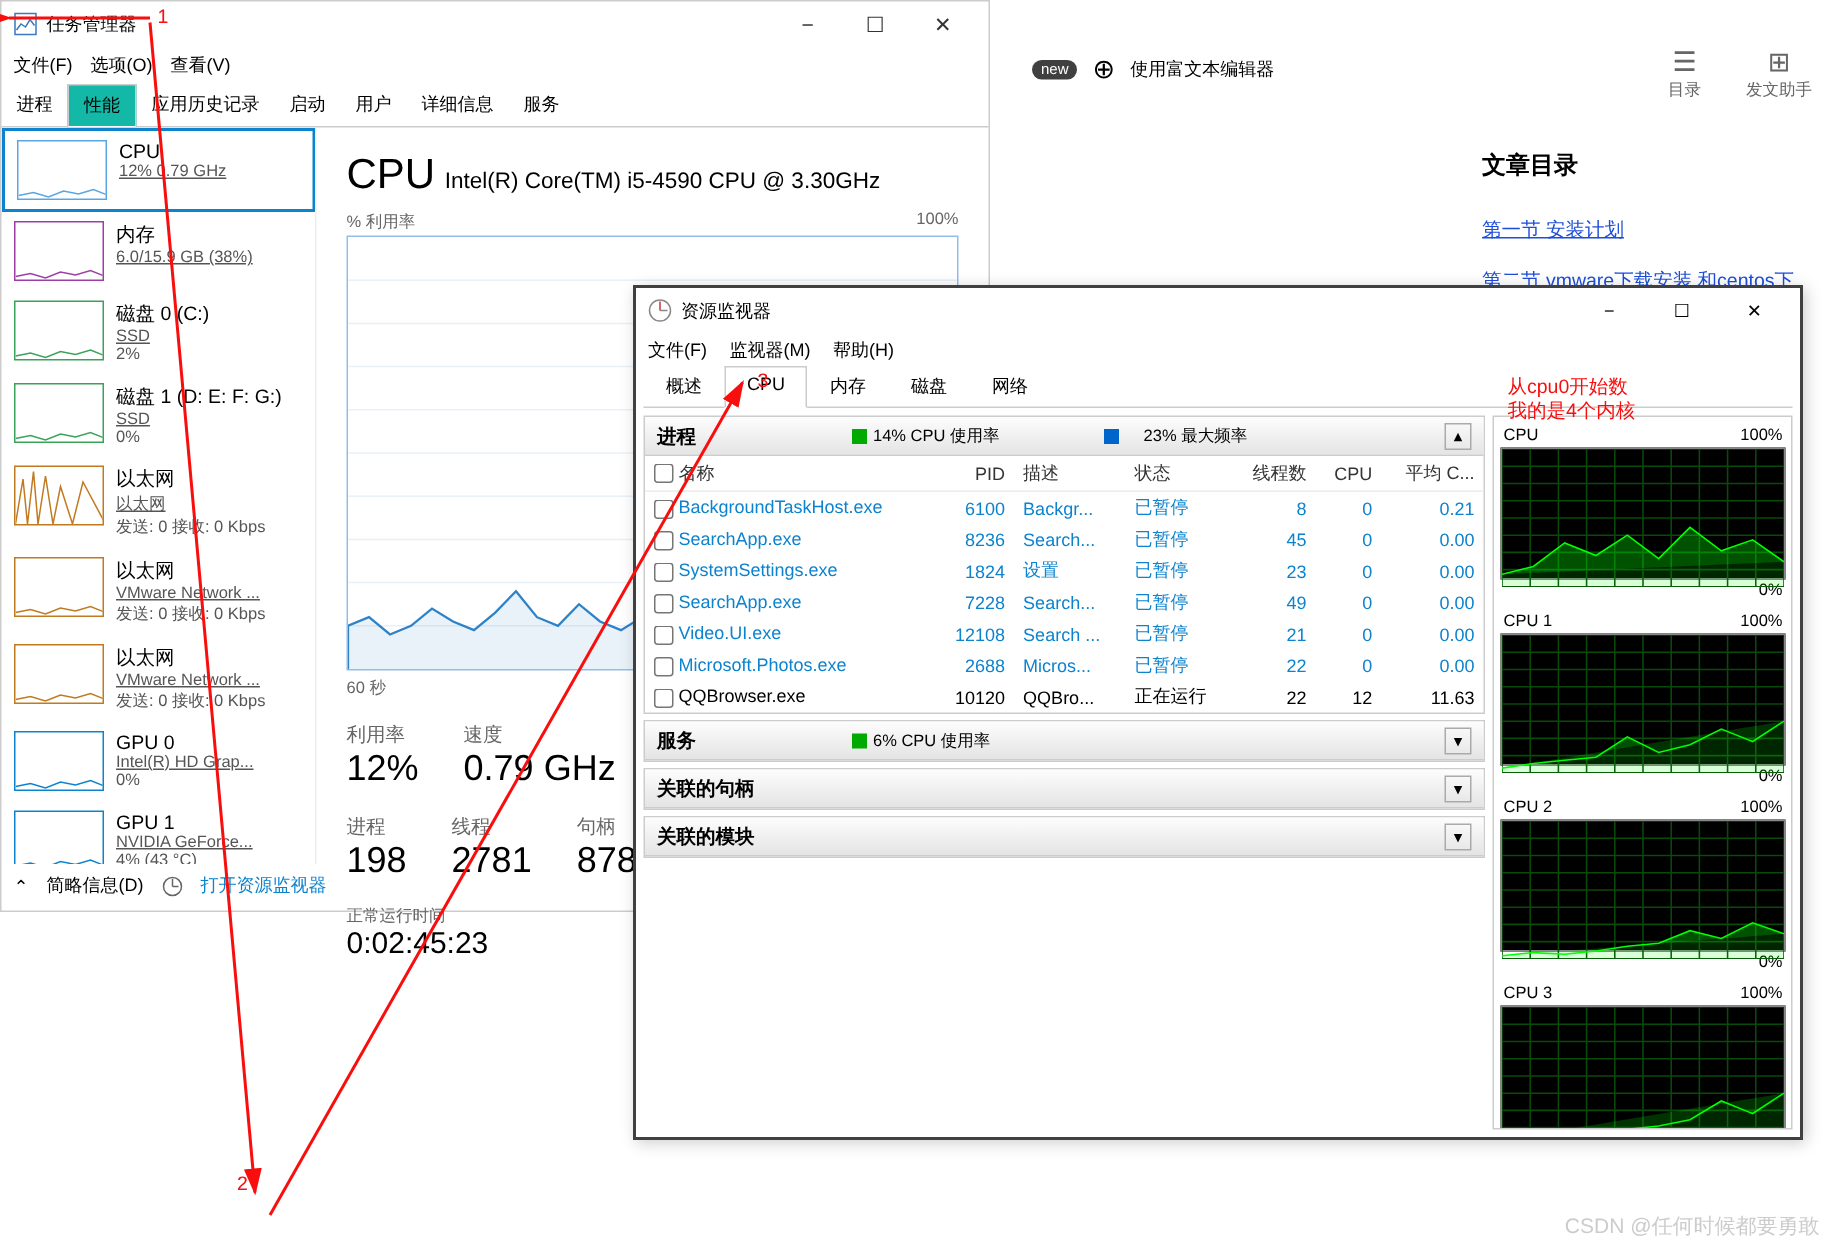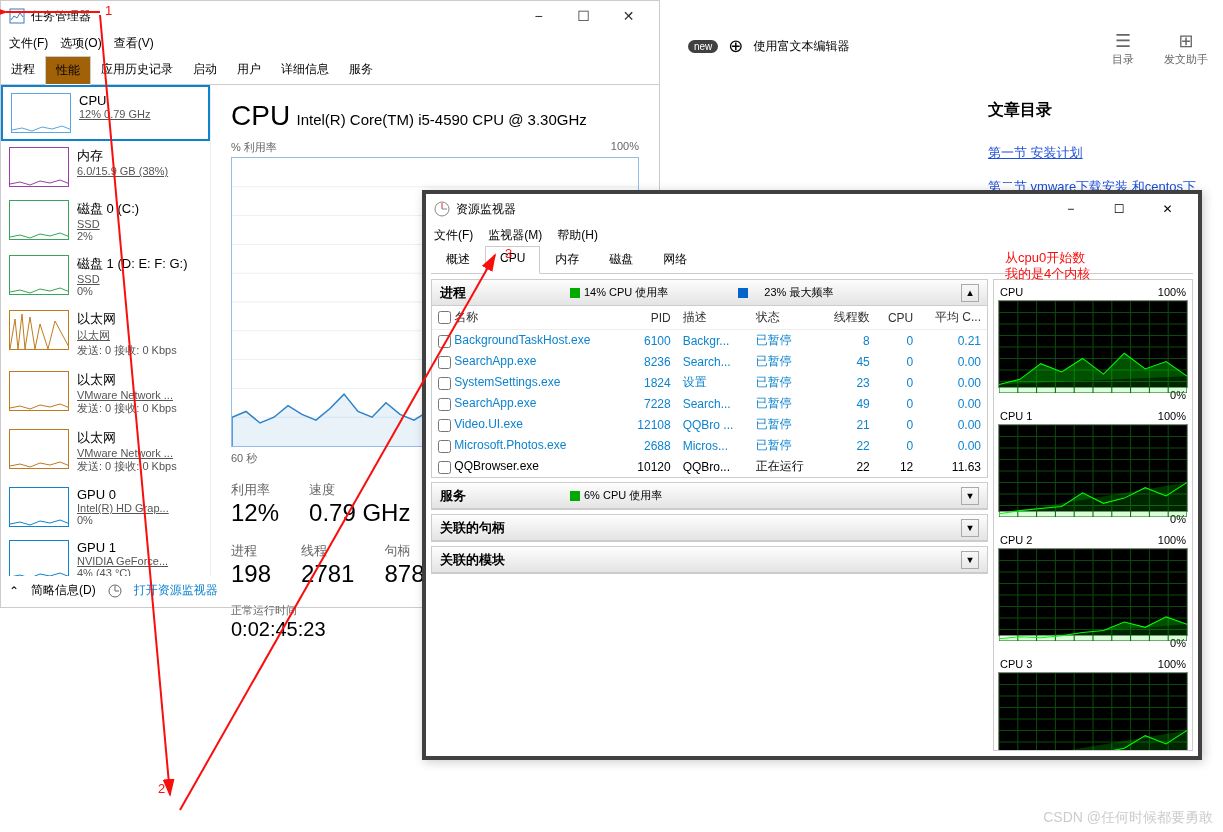--- a/index.html
+++ b/index.html
@@ -8,21 +8,21 @@
 
 .tm-window { position: absolute; top: 0; left: 0; width: 660px; height: 608px; background: #fff; border: 1px solid #ccc; }
 .tm-titlebar { height: 30px; display: flex; align-items: center; padding: 0 8px; }
 .tm-titlebar .icon { width: 16px; height: 16px; margin-right: 6px; }
 .tm-titlebar .title { flex: 1; font-size: 12px; }
 .tm-titlebar .win-controls { display: flex; gap: 0; }
 .tm-titlebar .win-controls span { width: 45px; height: 30px; display: flex; align-items: center; justify-content: center; font-size: 14px; color: #333; }
 .tm-menubar { height: 25px; display: flex; align-items: center; padding: 0 8px; gap: 12px; font-size: 12px; }
 .tm-tabs { display: flex; border-bottom: 1px solid #ccc; }
 .tm-tab { padding: 5px 10px; font-size: 12px; cursor: pointer; }
-.tm-tab.active { border: 1px solid #ccc; border-bottom: 1px solid #fff; margin-bottom: -1px; background: #a16207; }
+.tm-tab.active { border: 1px solid #ccc; border-bottom: 1px solid #fff; margin-bottom: -1px; background: #14b8a6; }
 
 .tm-body { display: flex; height: calc(100% - 115px); }
 .tm-sidebar { width: 210px; border-right: 1px solid #eee; overflow-y: auto; }
 .sb-item { display: flex; padding: 6px 8px; gap: 8px; border-bottom: 1px solid transparent; }
 .sb-item.selected { border: 2px solid #0d83ce; }
 .sb-thumb { width: 60px; height: 40px; border: 1px solid #ddd; background: #fff; position: relative; overflow: hidden; }
 .sb-info { flex: 1; }
 .sb-info .name { font-size: 13px; }
 .sb-info .val { font-size: 11px; color: #555; text-decoration: underline; }
 .sb-info .sub { font-size: 11px; color: #555; }
@@ -36,21 +36,21 @@
 .chart-bottom { font-size: 11px; color: #666; margin-top: 4px; }
 
 .stats-row { display: flex; gap: 30px; margin-top: 15px; }
 .stat-col .label { font-size: 13px; color: #666; }
 .stat-col .value { font-size: 24px; font-weight: 400; }
 
 .tm-footer { position: absolute; bottom: 8px; left: 8px; display: flex; align-items: center; gap: 12px; font-size: 12px; }
 .tm-footer .link { color: #0d83ce; cursor: pointer; }
 
 
-.rm-window { position: absolute; top: 190px; left: 422px; width: 780px; height: 570px; background: #fff; border: 4px solid #404040; box-shadow: 2px 2px 10px rgba(0,0,0,0.2); }
+.rm-window { position: absolute; top: 190px; left: 422px; width: 780px; height: 570px; background: #fff; border: 2px solid #404040; box-shadow: 2px 2px 10px rgba(0,0,0,0.2); }
 .rm-titlebar { height: 30px; display: flex; align-items: center; padding: 0 8px; }
 .rm-titlebar .icon { width: 16px; height: 16px; margin-right: 6px; }
 .rm-titlebar .title { flex: 1; }
 .rm-titlebar .win-controls span { width: 45px; height: 30px; display: inline-flex; align-items: center; justify-content: center; }
 .rm-menubar { height: 22px; display: flex; align-items: center; padding: 0 8px; gap: 15px; font-size: 12px; }
 .rm-tabs { display: flex; border-bottom: 1px solid #ccc; margin: 0 5px; }
 .rm-tab { padding: 4px 14px; font-size: 12px; border: 1px solid transparent; }
 .rm-tab.active { border: 1px solid #ccc; border-bottom: 1px solid #fff; margin-bottom: -1px; background: #fff; }
 
 .rm-body { display: flex; height: calc(100% - 80px); padding: 5px; gap: 5px; }
@@ -405,21 +405,21 @@
                 <td class="num ">7228</td>
                 <td class="">Search...</td>
                 <td class="">已暂停</td>
                 <td class="num ">49</td>
                 <td class="num ">0</td>
                 <td class="num ">0.00</td>
               </tr>
               <tr>
                 <td class=""><input type="checkbox" style=""> Video.UI.exe</td>
                 <td class="num ">12108</td>
-                <td class="">QQBro ...</td>
+                <td class="">Search ...</td>
                 <td class="">已暂停</td>
                 <td class="num ">21</td>
                 <td class="num ">0</td>
                 <td class="num ">0.00</td>
               </tr>
               <tr>
                 <td class=""><input type="checkbox" style=""> Microsoft.Photos.exe</td>
                 <td class="num ">2688</td>
                 <td class="">Micros...</td>
                 <td class="">已暂停</td>

